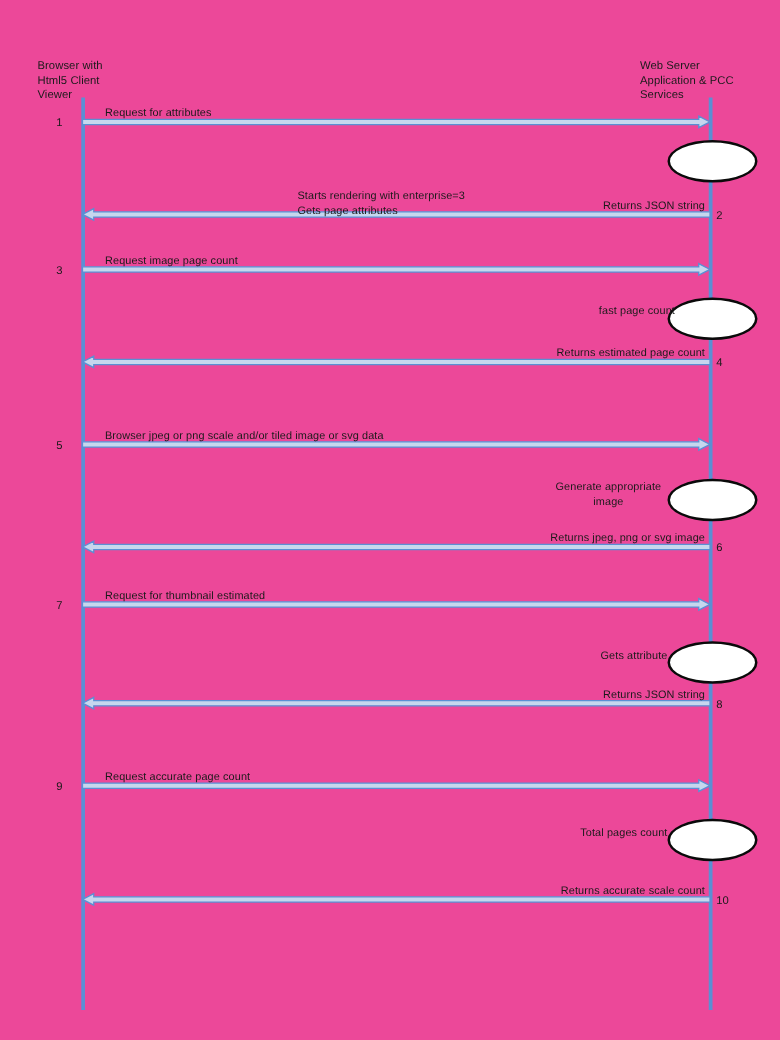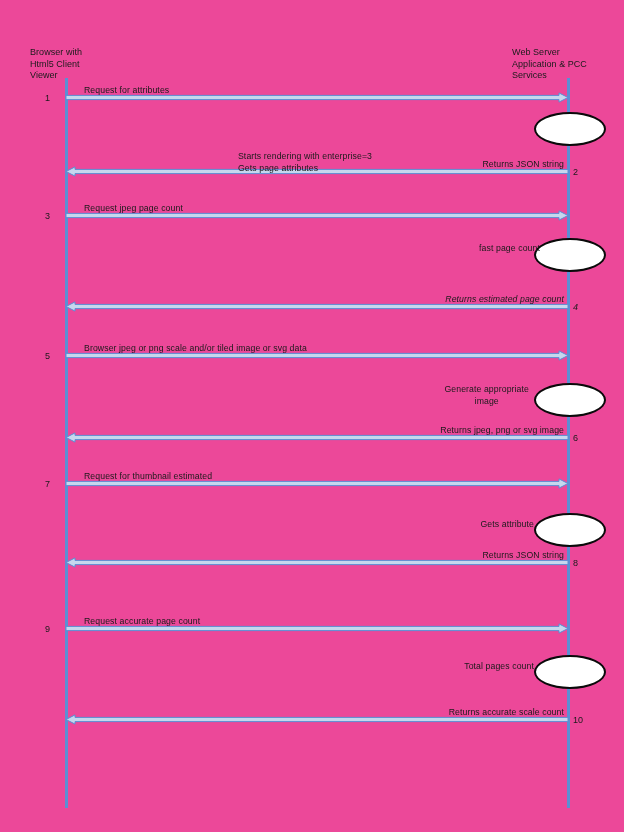--- a/index.html
+++ b/index.html
@@ -130,24 +130,24 @@
         <svg class="arrow-svg" viewBox="0 0 624 13">
           <path d="M568,4.4 L75,4.4 L75,1.9000000000000004 L66,6.5 L75,11.1 L75,8.6 L568,8.6 Z" fill="#c6d7ee" stroke="#5b8fd4" stroke-width="1"></path>
         </svg>
         <div class="msg-label">Returns JSON string</div>
         <div class="msg-index">2</div>
       </div>
       <div class="message ltr" style="top: 196px;">
         <svg class="arrow-svg" viewBox="0 0 624 13">
           <path d="M66,4.4 L559,4.4 L559,1.9000000000000004 L568,6.5 L559,11.1 L559,8.6 L66,8.6 Z" fill="#c6d7ee" stroke="#5b8fd4" stroke-width="1"></path>
         </svg>
-        <div class="msg-label">Request jpeg page count</div>
+        <div class="msg-label">Request image page count</div>
         <div class="msg-index">3</div>
       </div>
-      <div class="message rtl" style="top: 287px; font-style: italic;">
+      <div class="message rtl" style="top: 270px;">
         <svg class="arrow-svg" viewBox="0 0 624 13">
           <path d="M568,4.4 L75,4.4 L75,1.9000000000000004 L66,6.5 L75,11.1 L75,8.6 L568,8.6 Z" fill="#c6d7ee" stroke="#5b8fd4" stroke-width="1"></path>
         </svg>
         <div class="msg-label">Returns estimated page count</div>
         <div class="msg-index">4</div>
       </div>
       <div class="message ltr" style="top: 336px;">
         <svg class="arrow-svg" viewBox="0 0 624 13">
           <path d="M66,4.4 L559,4.4 L559,1.9000000000000004 L568,6.5 L559,11.1 L559,8.6 L66,8.6 Z" fill="#c6d7ee" stroke="#5b8fd4" stroke-width="1"></path>
         </svg>

